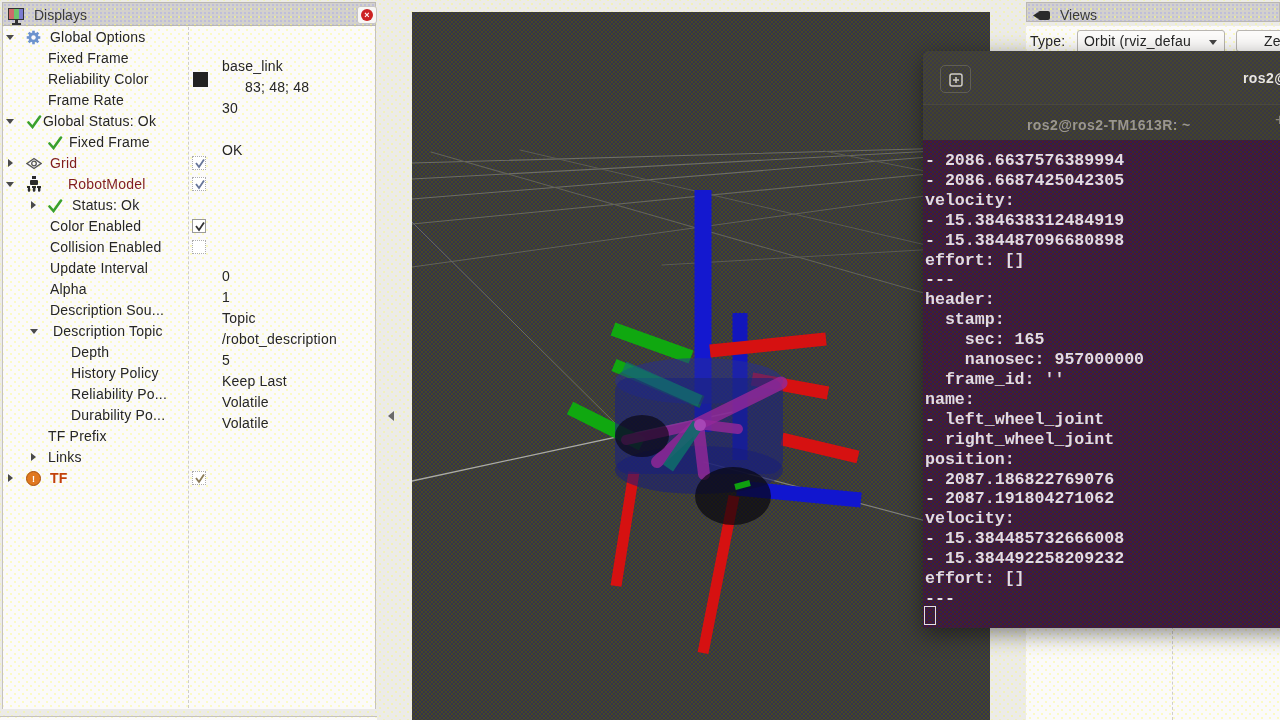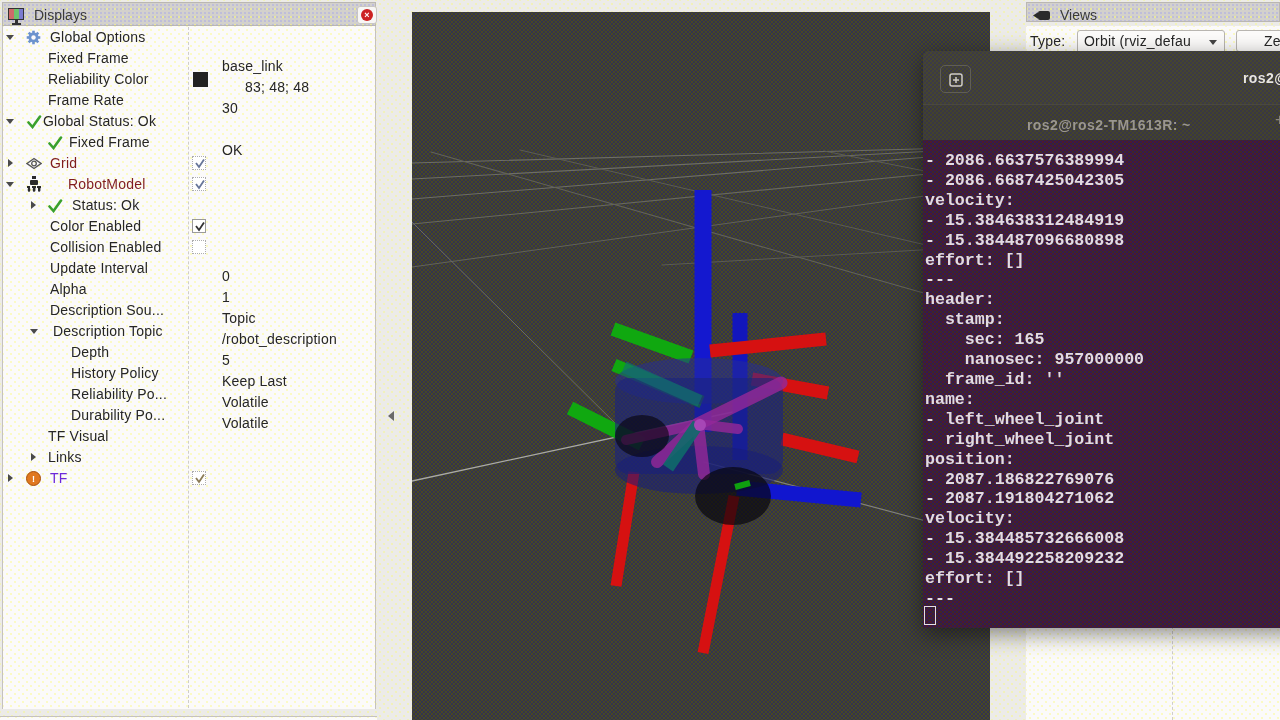--- a/index.html
+++ b/index.html
@@ -188,34 +188,34 @@
     </div>
   <div class="row" style="top:357px;">
       <span class="lbl" style="left:71px;">Reliability Po...</span>
       <span class="val">Volatile</span>
     </div>
   <div class="row" style="top:378px;">
       <span class="lbl" style="left:71px;">Durability Po...</span>
       <span class="val">Volatile</span>
     </div>
   <div class="row" style="top:399px;">
-      <span class="lbl" style="left:48px;">TF Visual</span>
+      <span class="lbl" style="left:48px;">TF Prefix</span>
     </div>
   <div class="row" style="top:420px;">
     <div class="arrow-r" style="left:31px;"></div>
     <span class="lbl" style="left:48px;">Links</span>
   </div>
   <div class="row" style="top:441px;">
     <div class="arrow-r" style="left:8px;"></div>
     <svg class="abs" style="left:26px;top:3px" width="15" height="15" viewBox="0 0 15 15">
         <circle cx="7.5" cy="7.5" r="7" fill="#e07820"></circle>
         <circle cx="7.5" cy="7.5" r="7" fill="none" stroke="#a8500a" stroke-width="1"></circle>
         <text x="7.5" y="11" font-size="9" font-weight="bold" fill="#fff" text-anchor="middle">!</text>
       </svg>
-    <span class="lbl" style="left:50px; color:#6d28d9; font-weight:normal;">TF</span>
+    <span class="lbl" style="left:50px; color:#c2410c; font-weight:bold;">TF</span>
     <span class="cb">
         <svg width="14" height="14" viewBox="0 0 14 14">
           <path d="M3 6 L6 10 L11 2.5" fill="none" stroke="#8a7a55" stroke-width="1.8"></path>
         </svg>
       </span>
   </div>
 </div>
 
 <div class="whitebg abs" style="left:0px; top:716px; width:377px; height:4px; border-top:1px solid #c5c2be;"></div>
 

